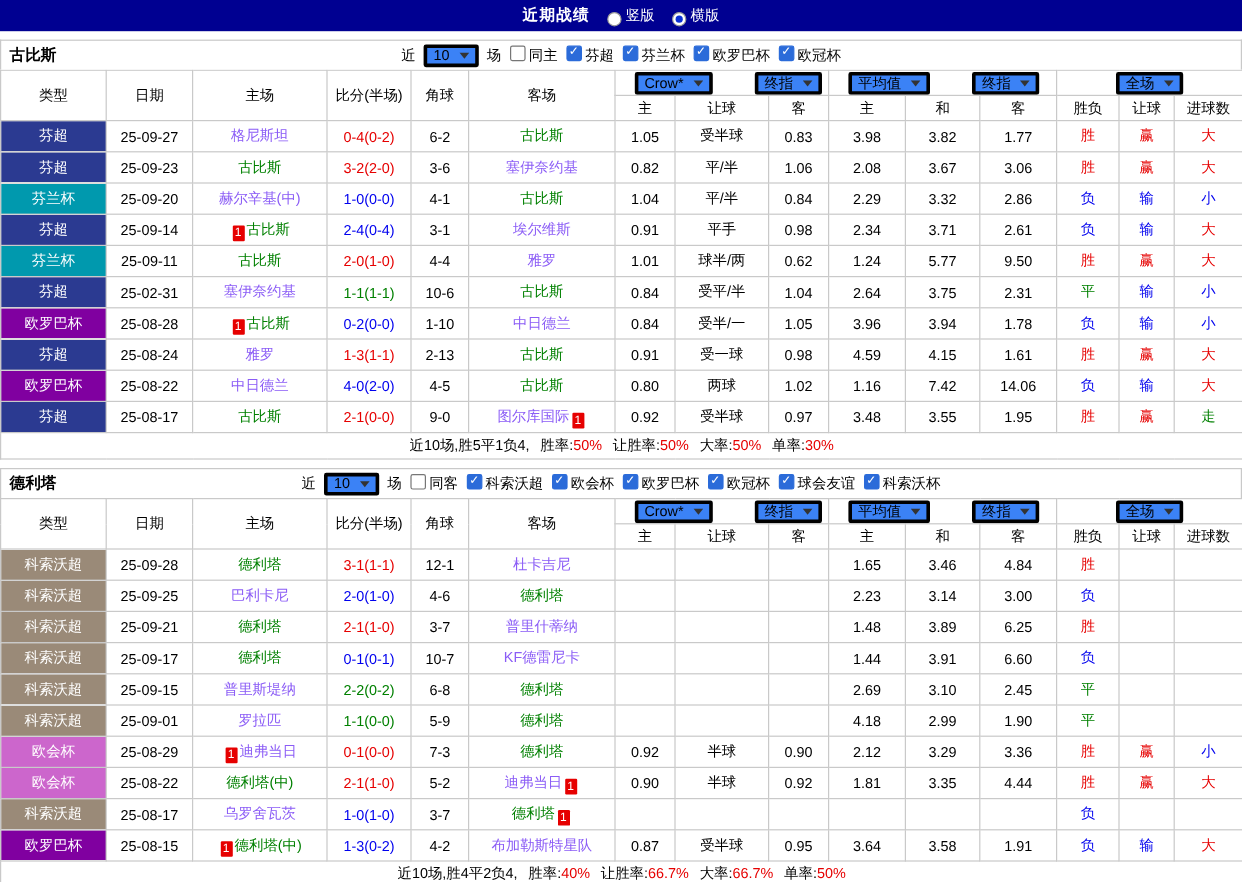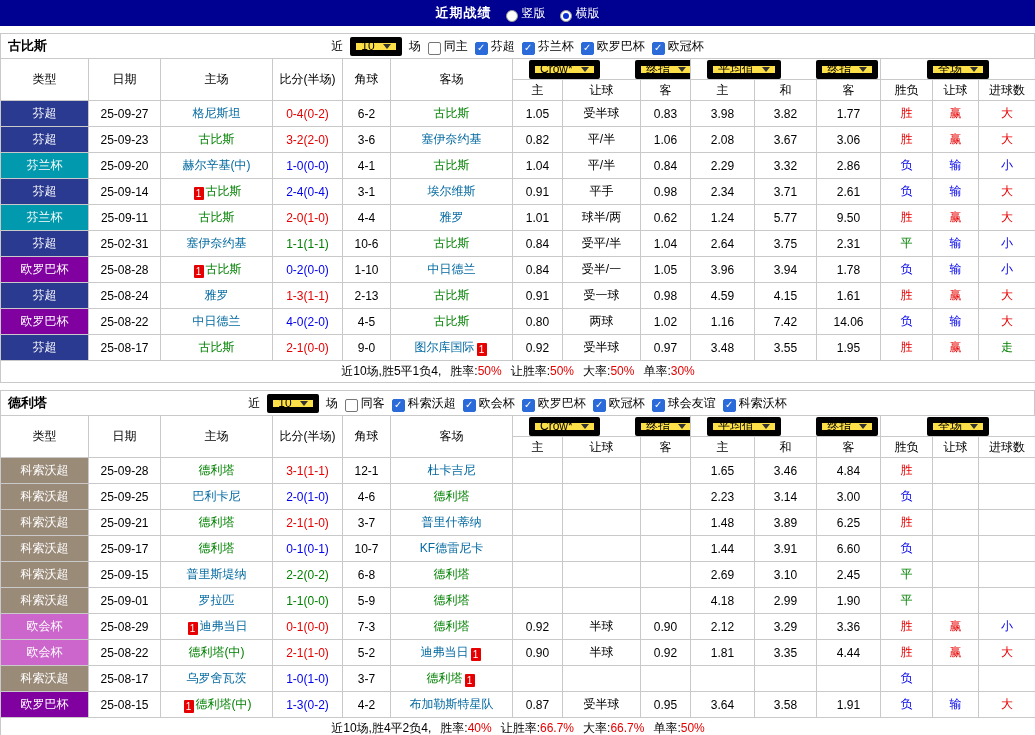--- a/index.html
+++ b/index.html
@@ -7,37 +7,37 @@
   body{width:1035px;font-family:"Liberation Sans","DejaVu Sans",sans-serif;font-size:12px;color:#000}
   .topbar{height:26px;background:var(--navy);display:flex;align-items:center;justify-content:center;gap:14px;color:#fff}
   .topbar .title{font-weight:bold;font-size:13px;letter-spacing:1px}
   .radio-opt{display:inline-flex;align-items:flex-end;gap:4px;cursor:pointer}
   .radio{width:12px;height:12px;border-radius:50%;background:#fff;border:1px solid #9a9a9a;display:inline-block;position:relative}
   .radio.sel::after{content:"";position:absolute;left:2px;top:2px;width:6px;height:6px;border-radius:50%;background:#0b2fd4}
   .section{margin-top:7px}
   .filter-bar{position:relative;height:25px;border:1px solid var(--border);border-bottom:none;display:flex;align-items:center;justify-content:center;background:#fff}
   .team-name{position:absolute;left:7px;font-weight:bold;font-size:13px}
   .filters{display:flex;align-items:center;gap:7px}
-  .fselect{display:inline-flex;align-items:center;border:6px solid #000000;border-radius:2px;background:#fde047;padding:0 5px;height:19px;cursor:pointer;gap:8px;font-size:12px;color:#000;vertical-align:middle}
+  .fselect{display:inline-flex;align-items:center;border:3px solid #000000;border-radius:2px;background:#3b82f6;padding:0 5px;height:19px;cursor:pointer;gap:8px;font-size:12px;color:#000;vertical-align:middle}
   .arr{width:0;height:0;border-left:4px solid transparent;border-right:4px solid transparent;border-top:5px solid #333;display:inline-block}
-  .cbwrap{display:inline-flex;align-items:flex-end;gap:3px;cursor:pointer}
+  .cbwrap{display:inline-flex;align-items:flex-start;gap:3px;cursor:pointer}
   .cb{width:13px;height:13px;border:1px solid #767676;border-radius:2px;background:#fff;display:inline-flex;align-items:center;justify-content:center;font-size:10px;color:#fff;line-height:1}
   .cb.checked{background:var(--check);border-color:var(--check)}
   table{width:100%;border-collapse:collapse;table-layout:fixed}
   th,td{border:1px solid var(--border);text-align:center;white-space:nowrap;overflow:hidden;font-weight:normal;padding:0;font-size:12px}
   thead th{height:21px;background:#fff}
   thead th.grp .fselect{margin:0 16px}
   tbody td{height:26px}
   tfoot td{height:22px}
   .type-cell{color:#fff}
   .c-red{color:var(--red)}
   .c-blue{color:var(--blue)}
   .c-green{color:var(--green)}
   .t-green{color:var(--green)}
-  .t-dark{color:#0369a1}
+  .t-dark{color:#8b5cf6}
   .redcard{display:inline-block;width:10px;height:13px;line-height:13px;background:var(--red);color:#fff;font-size:10px;border-radius:1px;margin:0 2px;vertical-align:-2px;text-align:center}
   .sum-label{margin-left:9px}
   .sum-value{color:var(--red)}
 </style>
 </head>
 <body>
 
 <div class="topbar">
   <span class="title">近期战绩</span>
   <label class="radio-opt">

